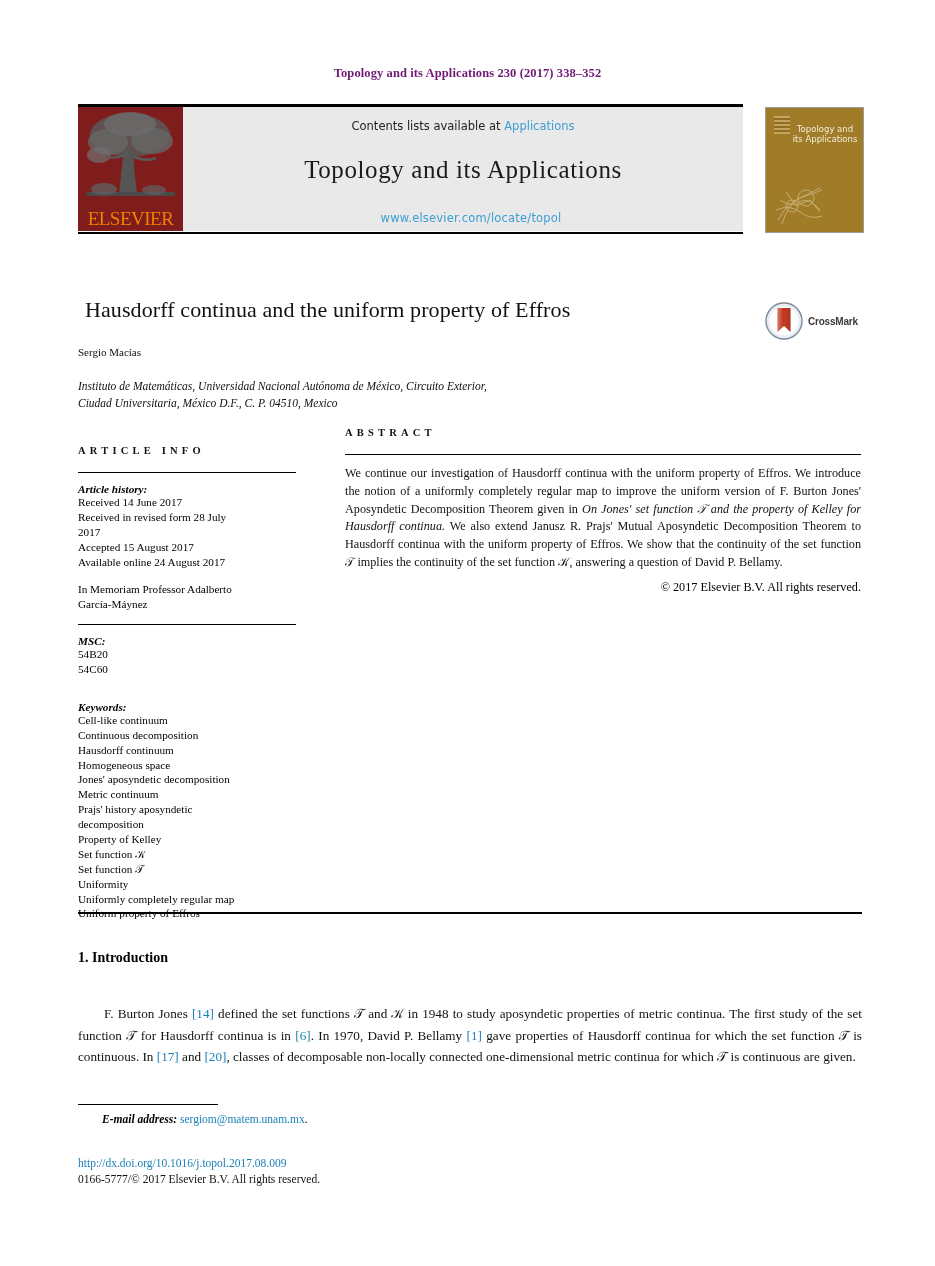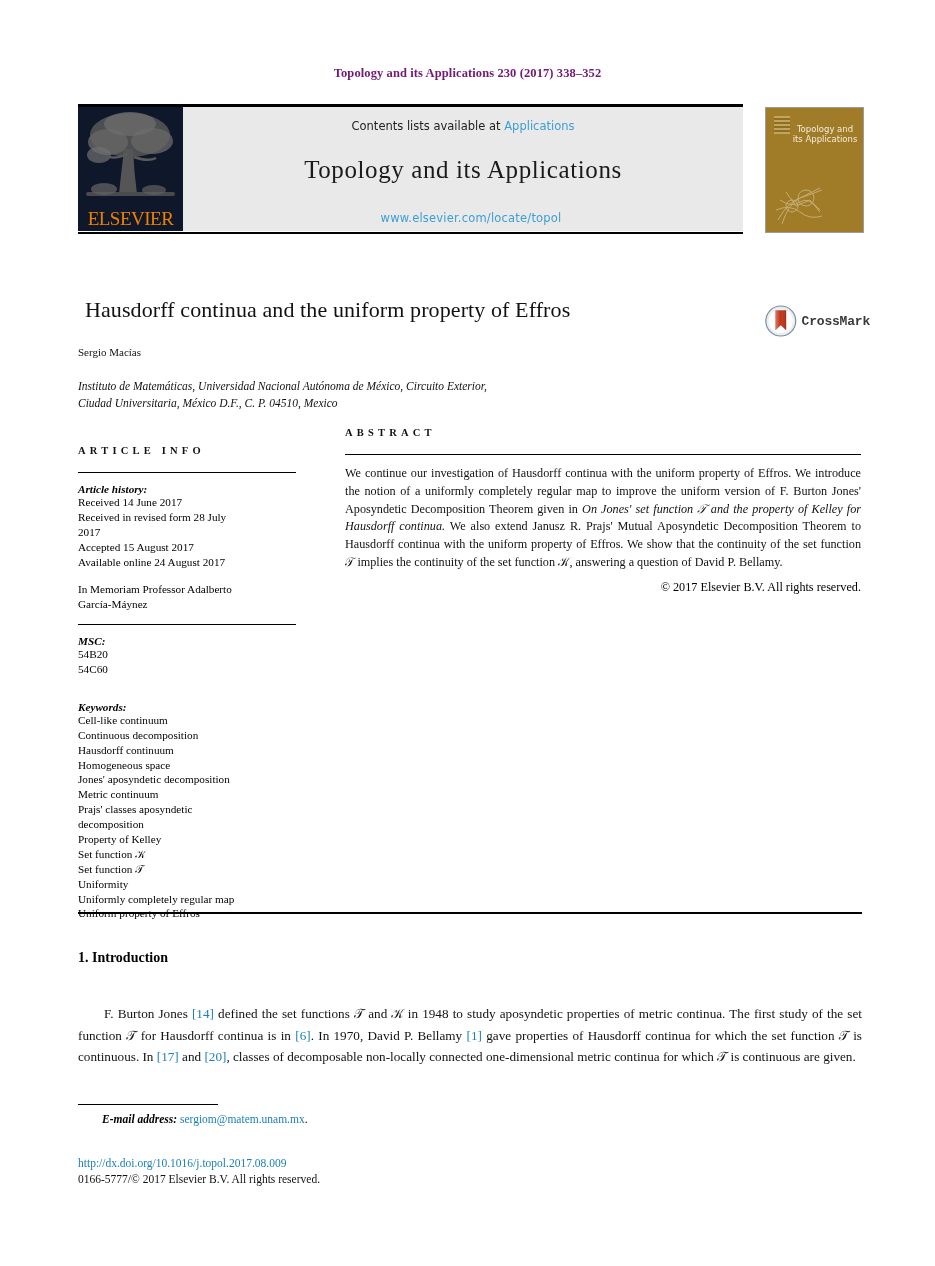--- a/index.html
+++ b/index.html
@@ -57,21 +57,21 @@
     width: 665px;
     height: 124px;
     display: flex;
     flex-direction: row;
   }
   .elsevier-logo {
     width: 105px;
     height: 124px;
     position: relative;
     flex: 0 0 105px;
-    background: #0f172a;
+    background: #7f1d1d;
     overflow: hidden;
   }
   .tree-svg { position: absolute; top: 2px; left: 6px; }
   .elsevier-word {
     position: absolute;
     bottom: 1px;
     left: 0;
     width: 105px;
     text-align: center;
     font-family: "Liberation Serif", serif;
@@ -192,23 +192,23 @@
     position: absolute;
     top: 300px;
     left: 765px;
     width: 105px;
     height: 42px;
     display: flex;
     align-items: center;
     gap: 5px;
   }
   .crossmark-word {
-    font-family: Liberation Mono, monospace;
+    font-family: Liberation Sans, sans-serif;
     font-weight: bold;
-    font-size: 13px;
+    font-size: 10px;
     color: #3a3a3a;
     letter-spacing: -0.2px;
   }
 
   
   .col-info {
     position: absolute;
     top: 445px;
     left: 78px;
     width: 218px;
@@ -434,21 +434,21 @@
 
     <div class="info-gap"></div>
     <div>
       <div class="info-label">Keywords:</div>
       <div class="info-line">Cell-like continuum</div>
       <div class="info-line">Continuous decomposition</div>
       <div class="info-line">Hausdorff continuum</div>
       <div class="info-line">Homogeneous space</div>
       <div class="info-line">Jones' aposyndetic decomposition</div>
       <div class="info-line">Metric continuum</div>
-      <div class="info-line">Prajs' classes aposyndetic</div>
+      <div class="info-line">Prajs' history aposyndetic</div>
       <div class="info-line">decomposition</div>
       <div class="info-line">Property of Kelley</div>
       <div class="info-line">Set function 𝒦</div>
       <div class="info-line">Set function 𝒯</div>
       <div class="info-line">Uniformity</div>
       <div class="info-line">Uniformly completely regular map</div>
       <div class="info-line">Uniform property of Effros</div>
     </div>
   </div>
 

